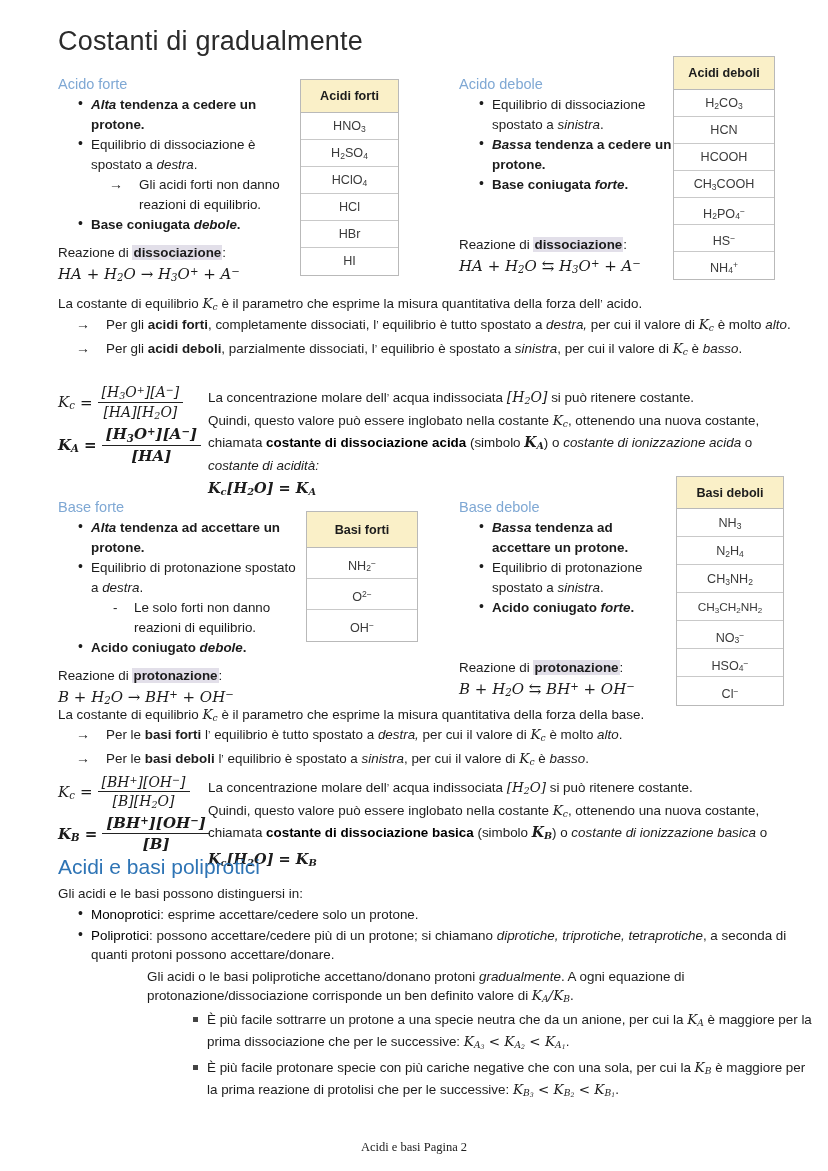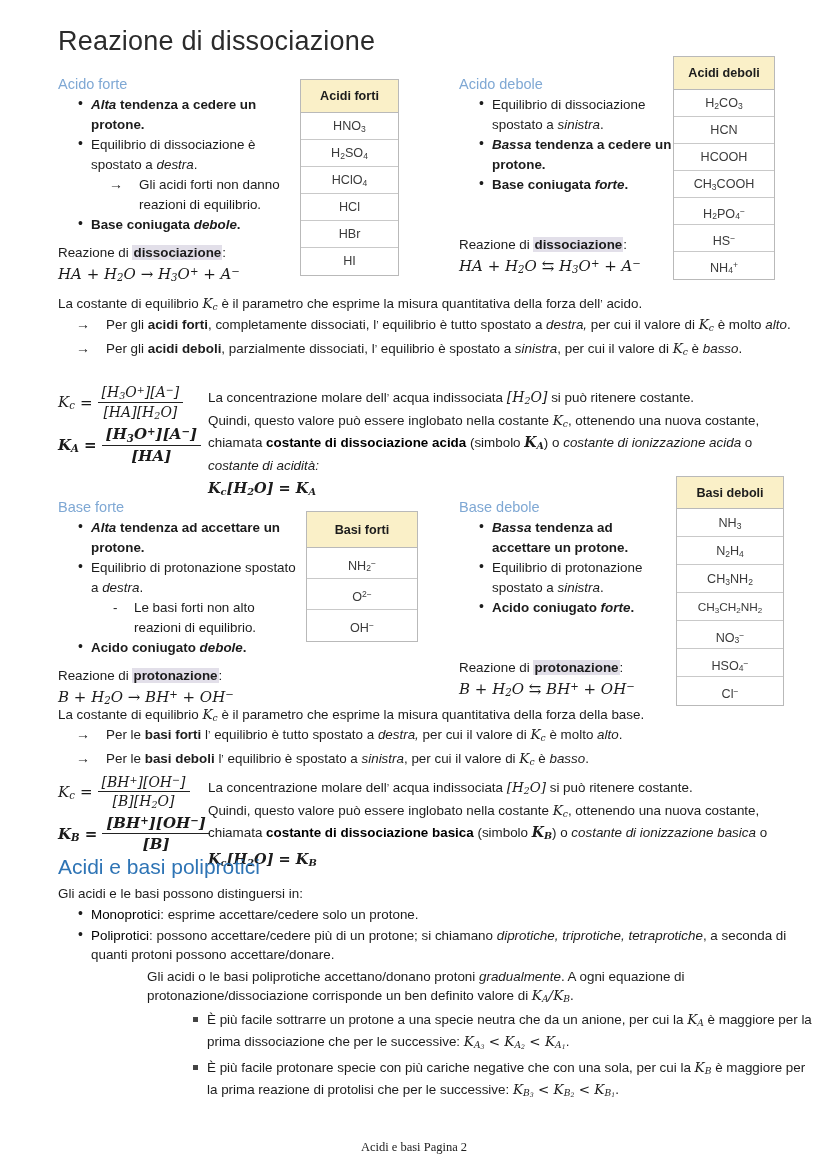--- a/index.html
+++ b/index.html
@@ -81,21 +81,21 @@
     position:absolute; left:0; right:0; bottom:16px; text-align:center;
     font-family:"Liberation Serif", serif; font-size:12.5px; color:#222;
   }
   .blk { position:absolute; }
 </style>
 </head>
 <body>
 
 <div class="page">
 
-  <div class="doc-title">Reazione di dissociazione</div>
+  <div class="doc-title">Costanti di gradualmente</div>
 
   <div class="blk" style="left:58px; top:76px; width:250px;">
     <div class="sub-head">Acido forte</div>
     <ul class="b1 txt">
       <li><i><b>Alta</b></i><b>&nbsp;tendenza a cedere un protone.</b></li>
       <li>Equilibrio di dissociazione è spostato a <i>destra</i>.
         <ul class="arrow">
           <li><span>Gli acidi forti non danno reazioni di equilibrio.</span></li>
         </ul>
       </li>
@@ -179,21 +179,21 @@
     <div class="it">costante di acidità:</div>
     <div class="mathb" style="margin-top:3px; font-size:14.5px;">K<sub>c</sub>[H<sub>2</sub>O] = K<sub>A</sub></div>
   </div>
 
   <div class="blk" style="left:58px; top:499px; width:245px;">
     <div class="sub-head">Base forte</div>
     <ul class="b1 txt">
       <li><i><b>Alta</b></i><b>&nbsp;tendenza ad accettare un protone.</b></li>
       <li>Equilibrio di protonazione spostato a <i>destra</i>.
         <ul class="dash">
-          <li><span>Le basi forti non alto reazioni di equilibrio.</span></li>
+          <li><span>Le solo forti non danno reazioni di equilibrio.</span></li>
         </ul>
       </li>
       <li><b>Acido coniugato <i>debole</i>.</b></li>
     </ul>
     <div class="txt" style="margin-top:8px;">
       <span>Reazione di </span><b class="hl">protonazione</b><span>:</span>
     </div>
     <div class="math" style="margin-top:3px;">
       B + H<sub>2</sub>O → BH<sup>+</sup> + OH<sup>−</sup>
     </div>

